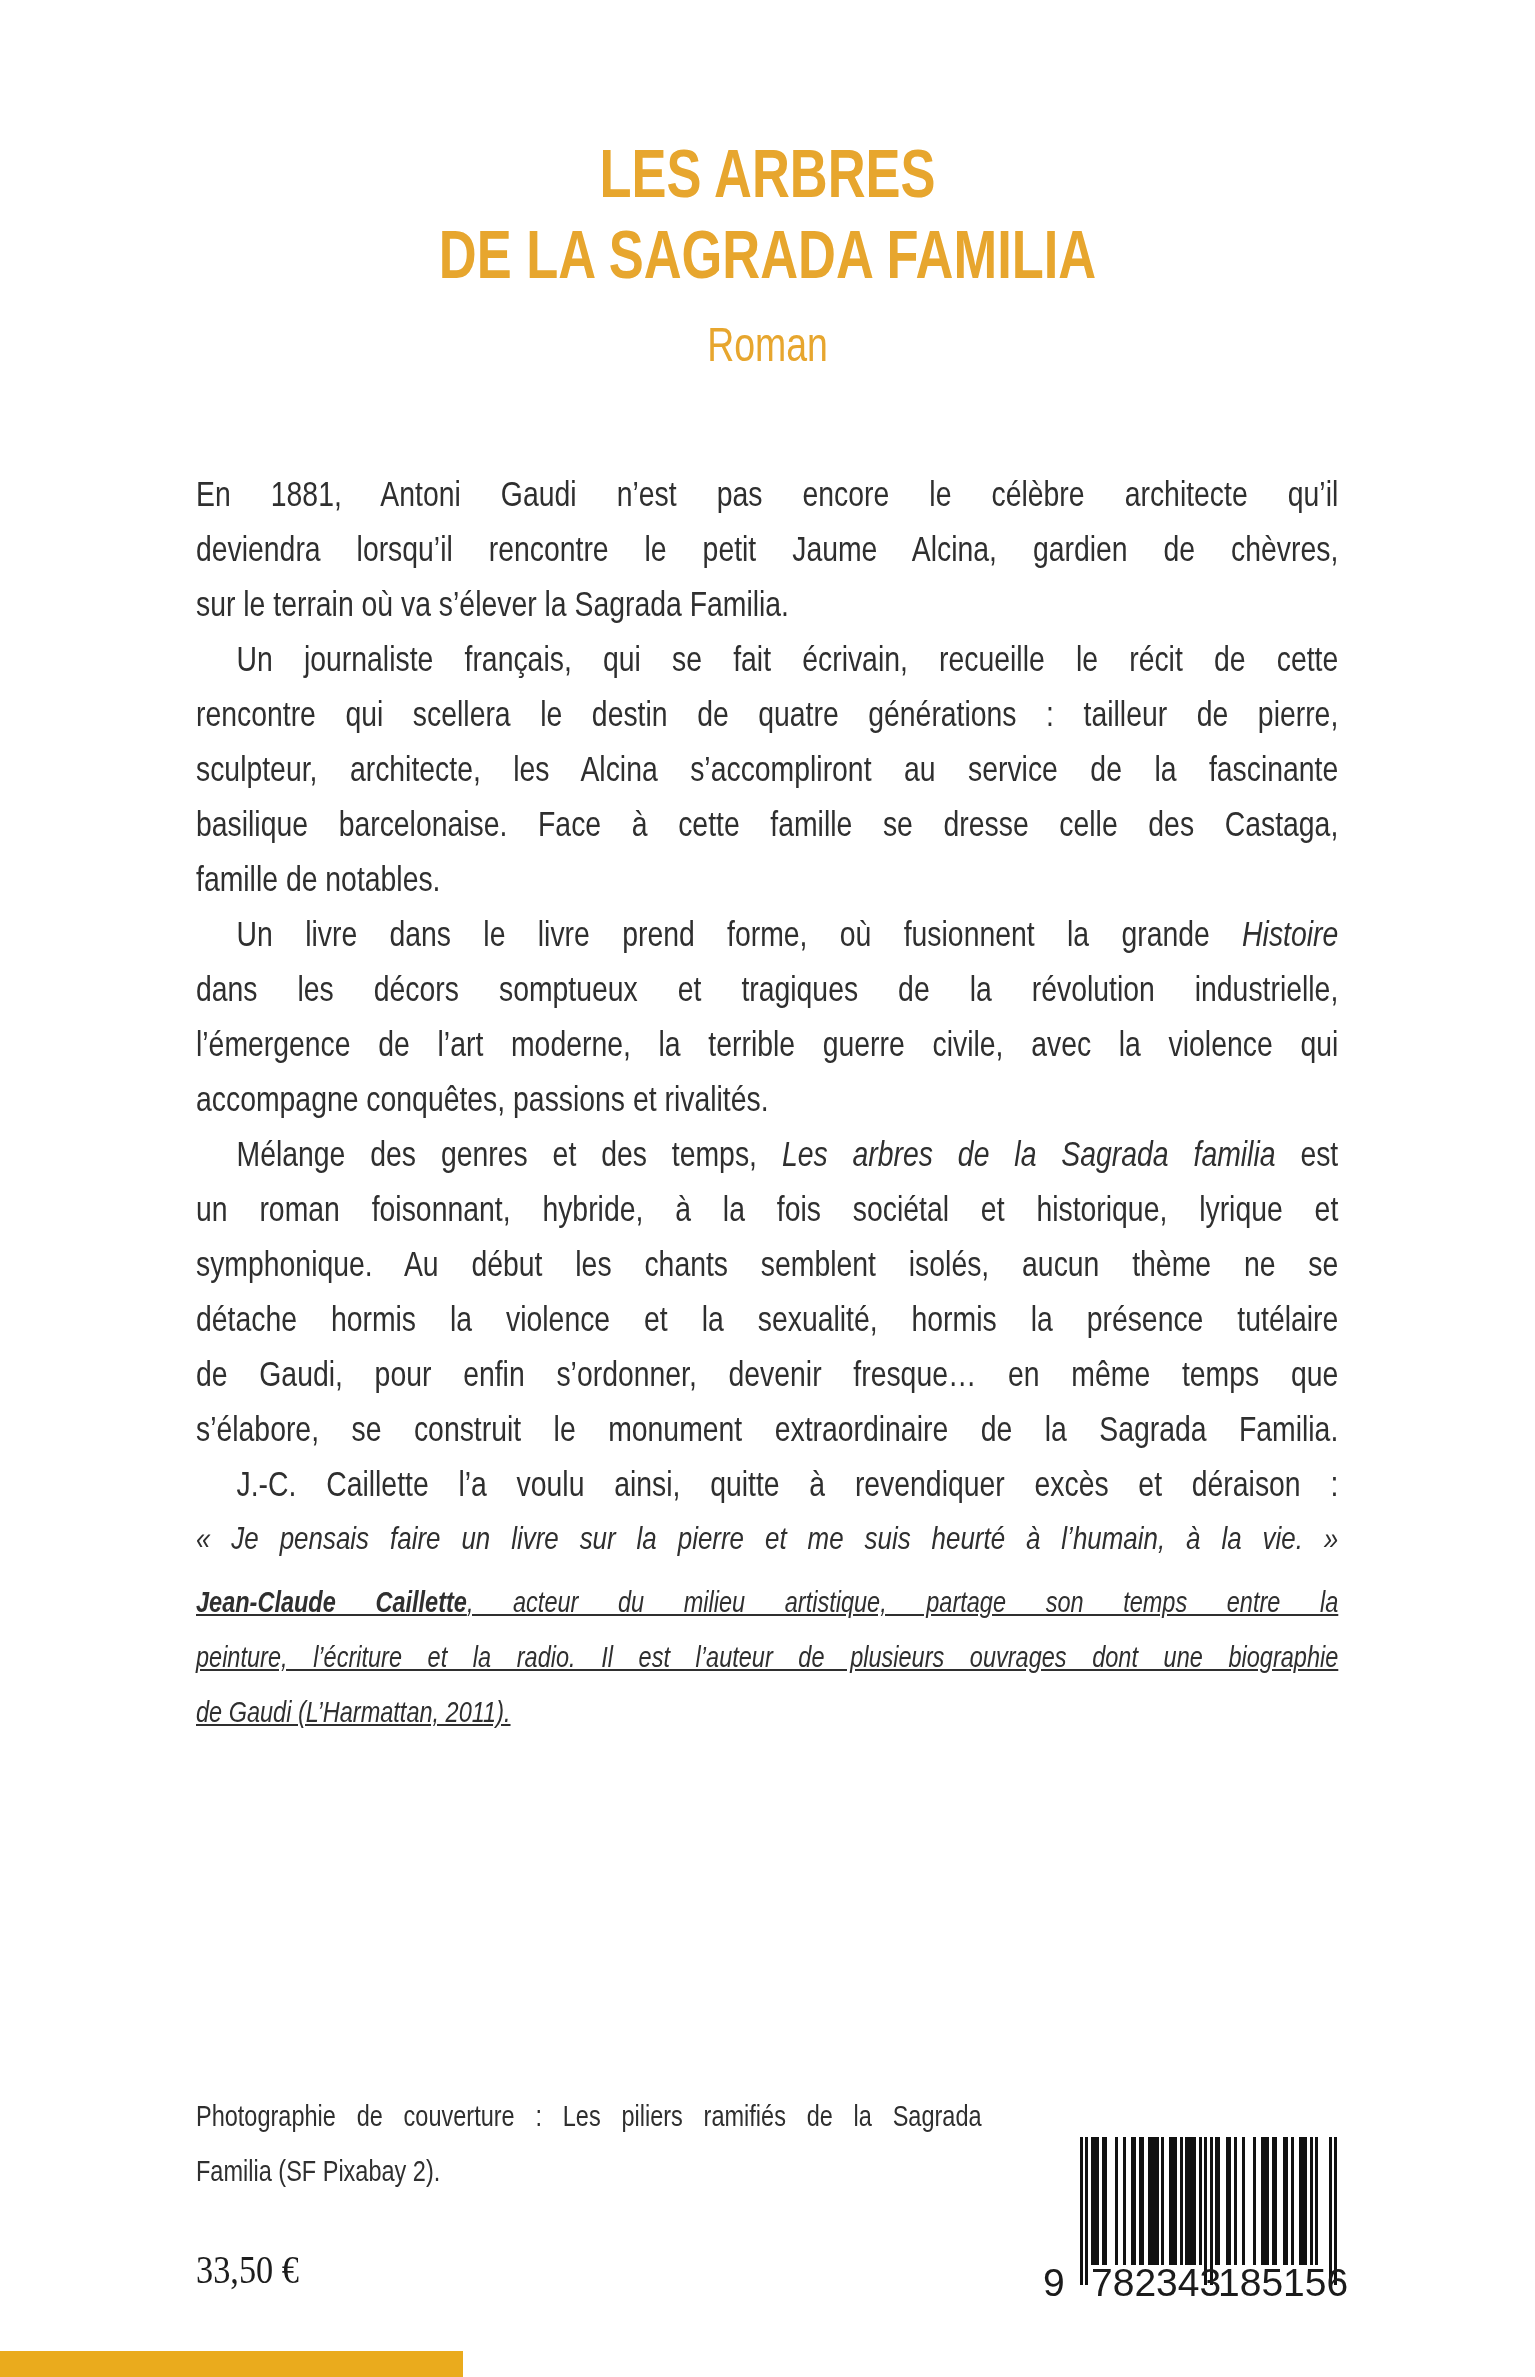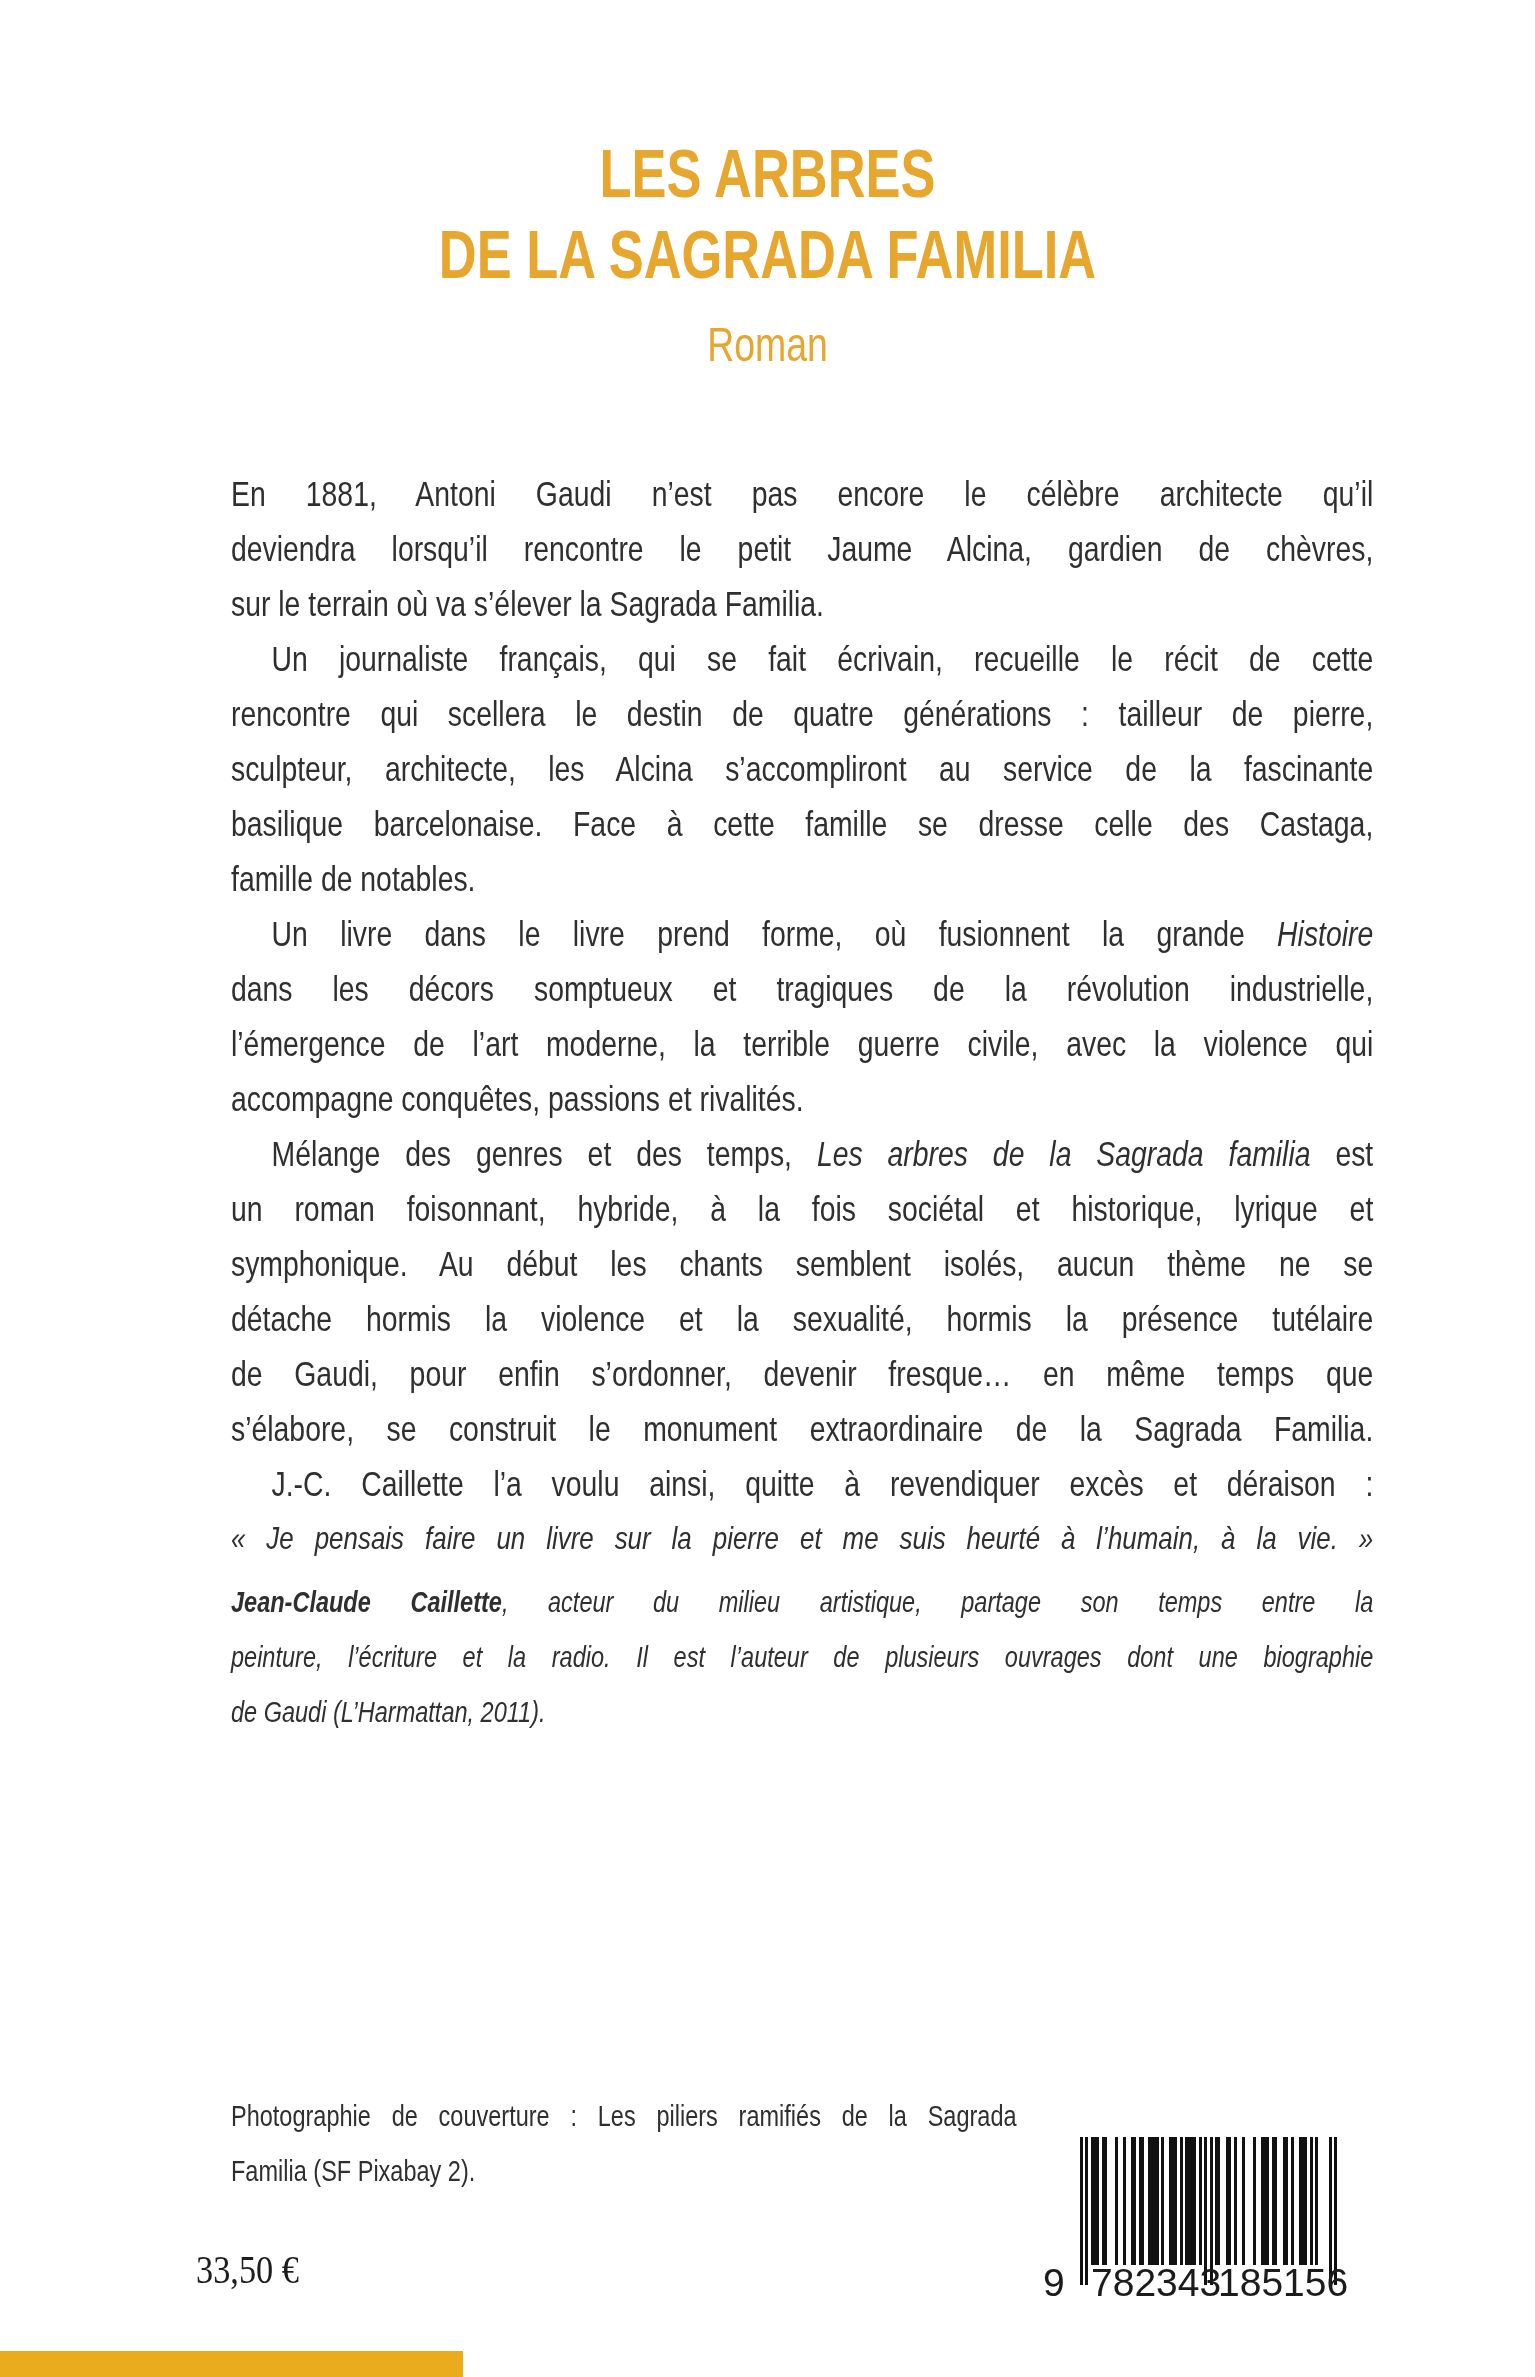--- a/index.html
+++ b/index.html
@@ -12,25 +12,25 @@
     position:absolute;left:0;top:133px;width:1535px;text-align:center;
     font-weight:bold;font-size:69px;line-height:81px;letter-spacing:0;
     transform:scaleX(0.76);transform-origin:50% 0;color:var(--accent,#e7a62e);
   }
   .subtitle{
     position:absolute;left:0;top:321px;width:1535px;text-align:center;
     font-size:48px;line-height:48px;transform:scaleX(0.78);transform-origin:50% 0;
     color:var(--accent,#e7a62e);
   }
   
-  .col{position:absolute;left:196px;margin-left:35px;}
+  .col{position:absolute;left:196px;}
   .cx{transform:scaleX(0.8107);transform-origin:0 0;}
   .synopsis{top:466px;width:1143px;}
   .synopsis .cx{width:1409px;font-size:35px;line-height:55px;}
-  .bio{top:1575px;width:1143px;}
+  .bio{top:1575px;width:1143px;text-decoration:underline;}
   .bio .cx{width:1409px;font-size:29px;line-height:55px;}
   .credit{top:2089px;width:795px;}
   .credit .cx{width:969px;font-size:29px;line-height:55px;}
   .isbn{top:2200px;width:795px;}
   .isbn .cx{width:969px;font-size:34px;line-height:55px;}
   .line{text-align:left;}
   .line.just{text-align:justify;text-align-last:justify;}
   .line.ind{text-indent:50px;}
   .line.small{font-size:32px;}
   .r-n{font-style:normal;}

